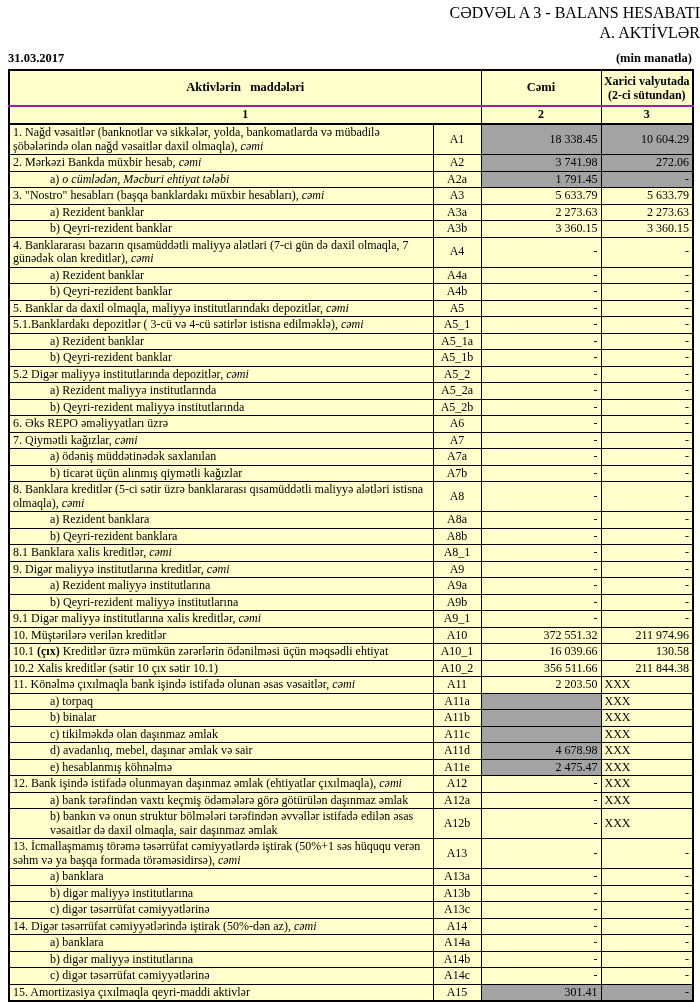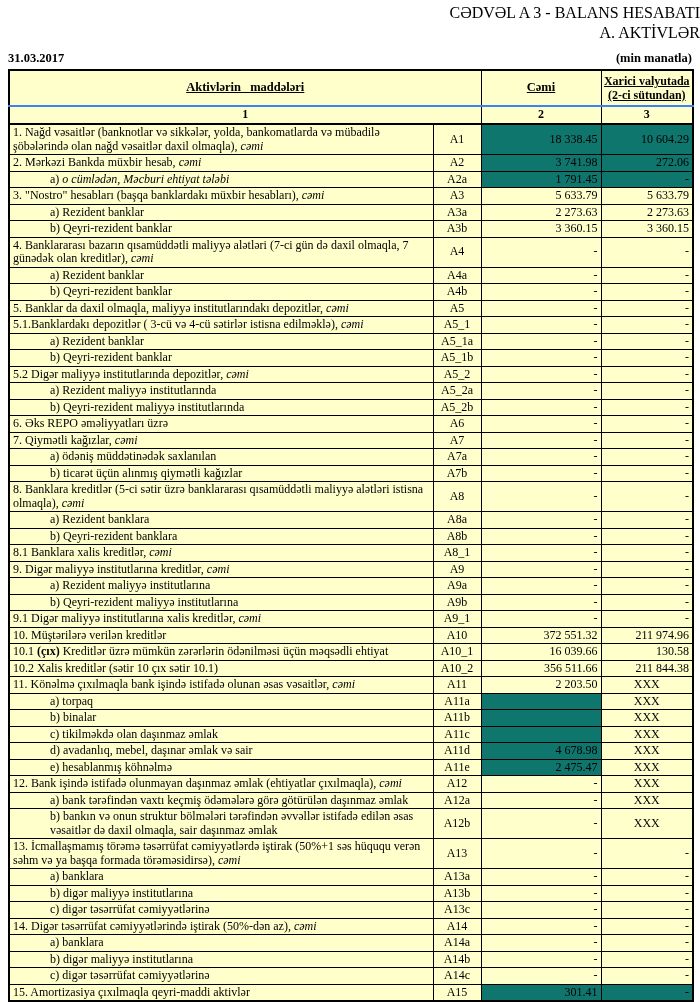--- a/index.html
+++ b/index.html
@@ -41,33 +41,32 @@
     font-size: 12px;
     line-height: 13.5px;
     padding: 1px 3px;
     vertical-align: middle;
     overflow: hidden;
     background: var(--yellow, #FFFFCC);
   }
   thead th { text-align: center; font-weight: bold; }
   thead tr.main-head th {
     height: 32px;
-    border-bottom: 2px solid #3b82f6;
+    border-bottom: 2px solid #a21caf;
     font-size: 12.5px;
-    text-decoration: underline;
   }
   thead tr.main-head th.items { word-spacing: 6px; }
   thead tr.main-head th.fx { font-size: 12px; line-height: 14px; padding: 1px 0; }
   thead tr.num-head th { border-bottom: 2px solid #000; height: 14px; }
   td.label { text-align: left; }
   td.label.indent { padding-left: 40px; }
   td.code  { text-align: center; }
   td.val   { text-align: right; }
-  td.val.center { text-align: center; }
-  td.wbg { background: #0f766e; }
+  td.val.center { text-align: left; }
+  td.wbg { background: #a3a3a3; }
   .b  { font-weight: bold; margin-top: 20px; }
   .it { font-style: italic; }
 </style>
 </head>
 <body>
 
 <div class="page-title">
   <div>CƏDVƏL A 3 - BALANS HESABATI</div>
   <div>A. AKTİVLƏR</div>
 </div>

